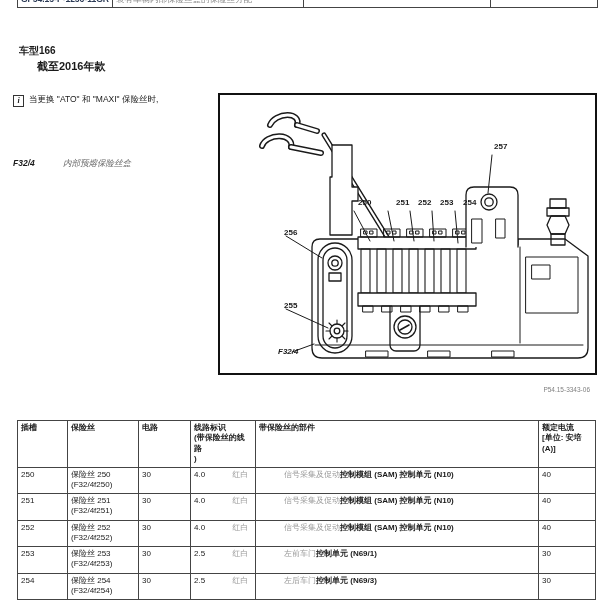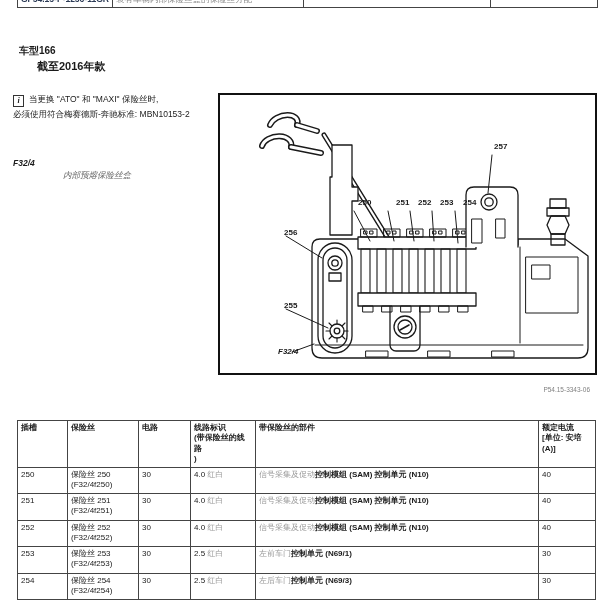--- a/index.html
+++ b/index.html
@@ -21,59 +21,58 @@
   .model-name{position:absolute;left:19px;top:44px;font-size:10px;font-weight:bold;}
   .model-year{position:absolute;left:37px;top:59px;font-size:11px;font-weight:bold;}
   
   .note{position:absolute;left:13px;top:92px;width:208px;font-size:8.5px;line-height:14px;}
   .note-icon{display:inline-block;width:9px;height:10px;border:1px solid #333;
     font-family:"Liberation Serif",serif;font-style:italic;font-weight:bold;
     font-size:8px;line-height:10px;text-align:center;margin-right:5px;vertical-align:-1px;}
   
   .legend{position:absolute;left:13px;top:158px;font-size:8.5px;}
   .legend-code{font-weight:bold;font-style:italic;}
-  .legend-label{position:absolute;left:50px;top:12px;font-style:italic;color:#666;white-space:nowrap;}
+  .legend-label{position:absolute;left:50px;top:0;font-style:italic;color:#666;white-space:nowrap;}
   
   .figure{position:absolute;left:218px;top:93px;width:375px;height:278px;
     border:2px solid #111;background:#fff;}
   .figure svg{position:absolute;left:0;top:0;}
   .callout{position:absolute;font-size:8px;font-weight:bold;white-space:nowrap;padding-left:16px;}
   .callout.f-code{font-style:italic;}
   .fig-caption{position:absolute;left:470px;top:386px;width:120px;text-align:right;
     font-size:6.5px;color:#808080;}
   
   .fuse-table{position:absolute;left:17px;top:420px;border-collapse:collapse;table-layout:fixed;
     width:578px;font-size:8px;line-height:1.3;}
   .fuse-table td,.fuse-table th{border:1px solid #444;vertical-align:top;text-align:left;
     padding:2px 3px;box-sizing:border-box;overflow:hidden;}
   .fuse-table thead tr{height:44px;margin-left:21px;}
   .fuse-table thead th{font-weight:bold;}
   .fuse-table tbody tr{height:26.5px;}
-  .gray{color:#999;}
+  .gray{color:#999;margin-left:25px;}
   .bold{font-weight:normal;margin-top:27px;}
   .comp-main{font-weight:bold;}
 </style>
 </head>
 <body>
 
 <div id="page">
 
   <div class="toprow">
     <div class="cell tr-code">GF54.15-P-1256-11GR</div>
     <div class="cell tr-title">装有车辆内部保险丝盒的保险丝分配</div>
     <div class="cell tr-e1"></div>
     <div class="cell tr-e2"></div>
   </div>
 
   <div class="model-name">车型166</div>
   <div class="model-year">截至2016年款</div>
 
   <div class="note">
     <div><span class="note-icon">i</span><span>当更换 "ATO" 和 "MAXI" 保险丝时,</span></div>
-    <div>必须使用符合梅赛德斯-奔驰标准: MBN10153-2</div>
   </div>
 
   <div class="legend">
     <span class="legend-code">F32/4</span>
     <span class="legend-label">内部预熔保险丝盒</span>
   </div>
 
   <div class="figure">
     <svg width="375" height="278" viewBox="0 0 375 278">
       <g stroke="#1a1a1a" fill="none" stroke-width="1.3" stroke-linejoin="round" stroke-linecap="round">

